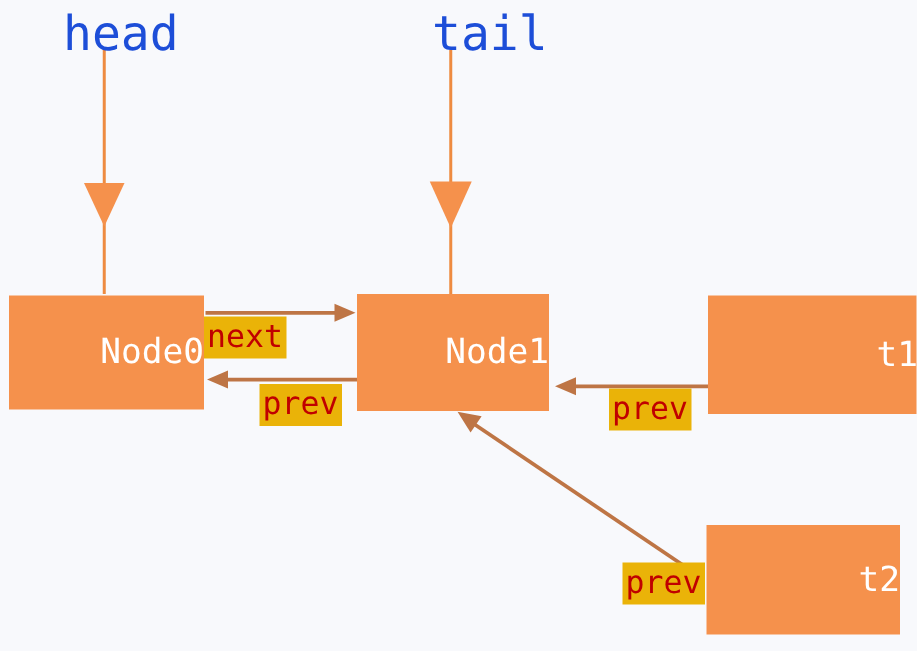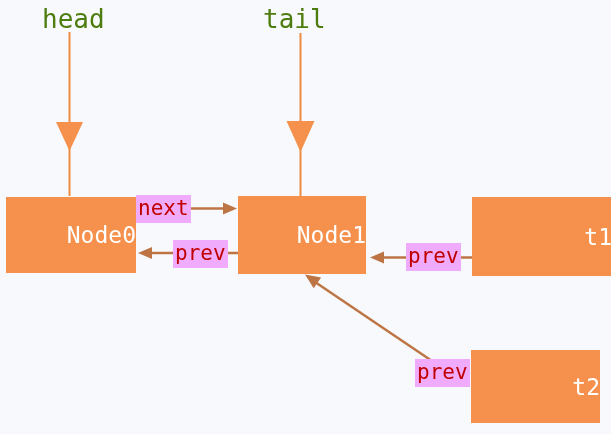--- a/index.html
+++ b/index.html
@@ -35,38 +35,39 @@
   svg.wires {
     position: absolute;
     left: 0; top: 0;
     width: 611px; height: 434px;
     z-index: 2;
     pointer-events: none;
   }
 
   .pointer-label {
     position: absolute;
-    color: #4d7c0f;
-    font-size: 26px;
+    color: #1d4ed8;
+    font-size: 32px;
     line-height: 1;
     z-index: 3;
     white-space: nowrap;
   }
   #head-label { left: 42px;  top: 6px; }
-  #tail-label { left: 263px; top: 6px; }
+  #tail-label { left: 288px; top: 6px; }
 
   .edge-label {
     position: absolute;
-    background: #f0abfc;
+    background: #eab308;
     color: #C00000;
     font-size: 21px;
     line-height: 1;
     padding: 3px 2px 4px 2px;
     z-index: 3;
     white-space: nowrap;
+    margin-top: 16px;
   }
   #next-label      { left: 136px; top: 195px; }
   #prev-left-label { left: 173px; top: 240px; }
   #prev-right-label{ left: 406px; top: 243px; }
   #prev-diag-label { left: 415px; top: 359px; }
 </style>
 </head>
 <body>
 
 <div class="canvas">

